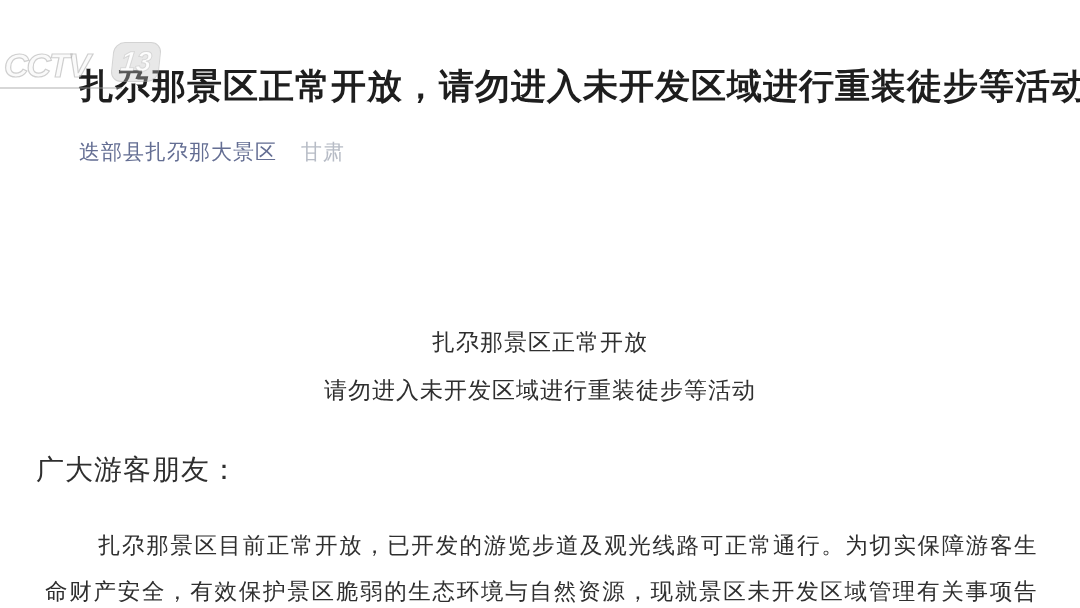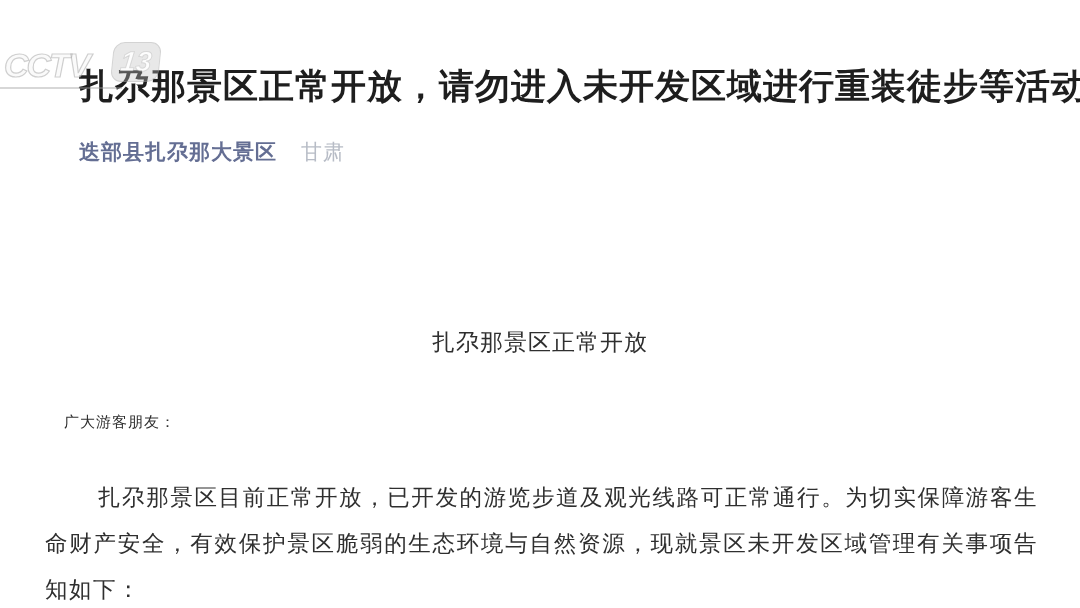--- a/index.html
+++ b/index.html
@@ -37,21 +37,21 @@
   .meta{
     margin-top:31px;
     display:flex;
     align-items:baseline;
     gap:24px;
     font-size:21px;
     line-height:26px;
   }
   .source{
     color:var(--source_link);
-    font-weight:700;
+    font-weight:400;
     text-decoration:none;
     cursor:pointer;
     letter-spacing:1px;
   }
   .date,.region{color:var(--meta_text);letter-spacing:1px;}
   
   .watermark{
     position:absolute;
     left:0;top:30px;
     width:200px;height:110px;
@@ -111,22 +111,22 @@
   .notice-line{
     font-size:23px;
     line-height:26px;
     font-weight:500;
     color:var(--body_text);
     letter-spacing:1px;
   }
   .notice-line + .notice-line{margin-top:22px;}
   
   .greeting{
-    margin:54px 45px 0 64px;
-    font-size:15px;
+    margin:54px 45px 0 36px;
+    font-size:28px;
     line-height:26px;
     letter-spacing:1px;
     color:var(--body_text);
   }
   .paragraph{
     margin:40px 42px 0 45px;
     font-size:22.5px;
     line-height:46px;
     letter-spacing:1.5px;
     color:var(--body_text);
@@ -151,18 +151,19 @@
   <div class="header">
     <h1 class="title">扎尕那景区正常开放，请勿进入未开发区域进行重装徒步等活动</h1>
     <div class="meta">
       <a class="source">迭部县扎尕那大景区</a>
       <span class="region">甘肃</span>
     </div>
   </div>
 
   <div class="notice">
     <div class="notice-line">扎尕那景区正常开放</div>
+    <div class="notice-line">请勿进入未开发区域进行重装徒步等活动</div>
   </div>
 
   <div class="greeting">广大游客朋友：</div>
   <p class="paragraph">扎尕那景区目前正常开放，已开发的游览步道及观光线路可正常通行。为切实保障游客生命财产安全，有效保护景区脆弱的生态环境与自然资源，现就景区未开发区域管理有关事项告知如下：</p>
 
 </div>
 
 </body></html>

